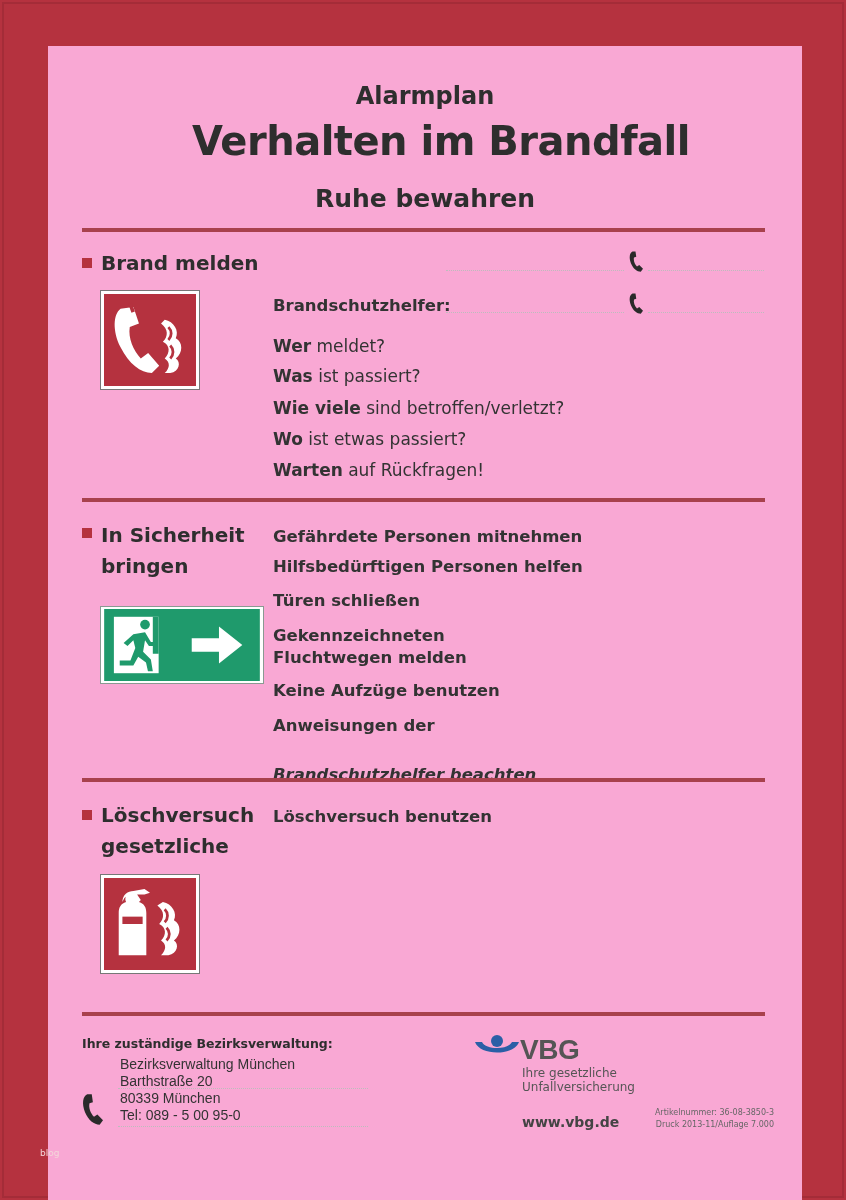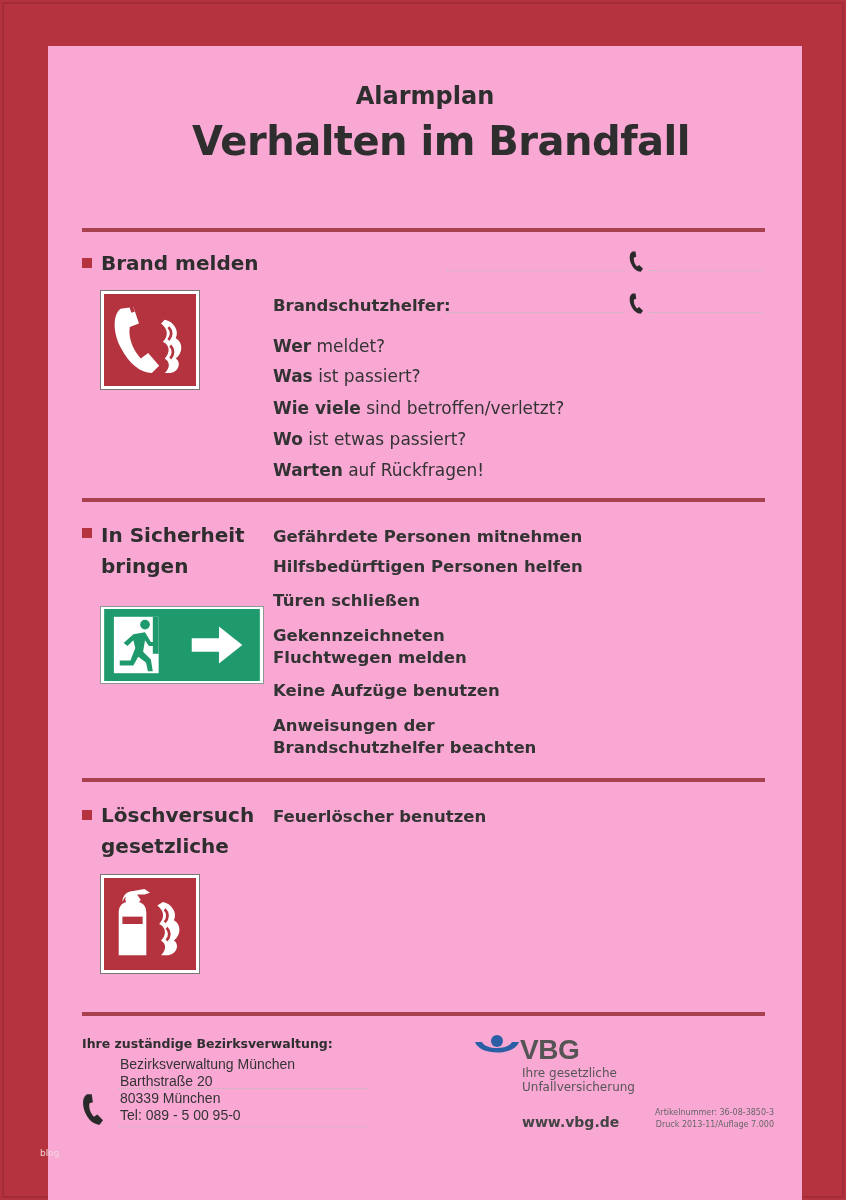--- a/index.html
+++ b/index.html
@@ -46,20 +46,21 @@
 </style>
 </head>
 <body>
 
 <div class="frame-edge"></div>
 
 <div class="sheet">
 
   <div class="abs title-small">Alarmplan</div>
   <div class="abs title-big">Verhalten im Brandfall</div>
+  <div class="abs title-sub">Ruhe bewahren</div>
 
   <div class="rule" style="top:182px;"></div>
 
   <div class="bullet" style="left:34px; top:212px;"></div>
   <div class="sec-title" style="left:53px; top:202px;">Brand melden</div>
 
   <div class="dotline" style="left:398px; top:224px; width:178px;"></div>
   <svg class="phone-small" style="left:580px; top:204px;" viewBox="0 0 24 32">
     <path d="M6 2 C2 4 1 10 4 18 C7 25 12 29 17 29 L20 25 L15 20 L12 22 C9 19 7 14 8 10 L11 9 L10 2 Z" fill="#2a2a2a"></path>
   </svg>
@@ -97,41 +98,41 @@
     <div>bringen</div>
   </div>
 
   <div class="item" style="top:480px;">Gefährdete Personen mitnehmen</div>
   <div class="item" style="top:510px;">Hilfsbedürftigen Personen helfen</div>
   <div class="item" style="top:544px;">Türen schließen</div>
   <div class="item" style="top:579px;">Gekennzeichneten</div>
   <div class="item" style="top:601px;">Fluchtwegen melden</div>
   <div class="item" style="top:634px;">Keine Aufzüge benutzen</div>
   <div class="item" style="top:669px;">Anweisungen der</div>
-  <div class="item" style="top:691px;">Brandschutzhelfer beachten</div>
+  <div class="item" style="top:718px;font-style:italic;">Brandschutzhelfer beachten</div>
 
   <div class="sign" style="left:52px; top:560px; width:164px; height:78px; border:1px solid #8a9a92; background:#fff; padding:2px;">
     <svg viewBox="0 0 160 74" width="158" height="72">
       <rect x="0" y="0" width="160" height="74" fill="#1f9a6c"></rect>
       <rect x="10" y="8" width="46" height="58" fill="#fff"></rect>
       <rect x="50" y="8" width="6" height="38" fill="#1f9a6c"></rect>
       <circle cx="42" cy="16" r="5" fill="#1f9a6c"></circle>
       <path d="M30 26 L42 24 L48 34 L54 34 L54 38 L46 38 L42 32 L40 44 L48 52 L50 64 L45 64 L43 55 L35 49 L30 58 L16 58 L16 53 L27 53 L32 40 L30 32 L24 38 L20 35 Z" fill="#1f9a6c"></path>
       <path d="M90 30 L118 30 L118 18 L142 37 L118 56 L118 44 L90 44 Z" fill="#fff"></path>
     </svg>
   </div>
 
   <div class="rule" style="top:732px;"></div>
 
   <div class="bullet" style="left:34px; top:764px;"></div>
   <div class="sec-title" style="left:53px; top:754px;">
     <div>Löschversuch</div>
     <div>gesetzliche</div>
   </div>
-  <div class="item" style="top:760px;">Feuerlöscher benutzen</div>
+  <div class="item" style="top:760px;">Löschversuch benutzen</div>
 
   <div class="sign" style="left:52px; top:828px; width:100px; height:100px; border:1px solid #777; background:#fff; padding:3px;">
     <svg viewBox="0 0 100 100" width="92" height="92">
       <rect x="0" y="0" width="100" height="100" fill="#b5323f"></rect>
       <path d="M20 26 C20 18 26 14 32 14 L44 12 L50 16 L44 18 L36 18 L40 24 L38 26 C44 28 46 32 46 38 L46 84 L16 84 L16 38 C16 32 18 28 24 26 C22 22 24 18 28 16 L22 22 Z" fill="#fff"></path>
       <rect x="20" y="42" width="22" height="8" fill="#b5323f"></rect>
       <path d="M64 26 C74 28 80 38 76 46 C84 50 84 62 76 68 C82 72 80 82 70 84 L62 84 C68 78 68 72 62 68 C68 62 68 54 60 50 C66 44 66 36 58 30 Z" fill="#fff"></path>
       <path d="M66 34 C70 38 70 44 66 48" stroke="#b5323f" stroke-width="3" fill="none"></path>
       <path d="M68 54 C72 58 72 64 68 68" stroke="#b5323f" stroke-width="3" fill="none"></path>
     </svg>

